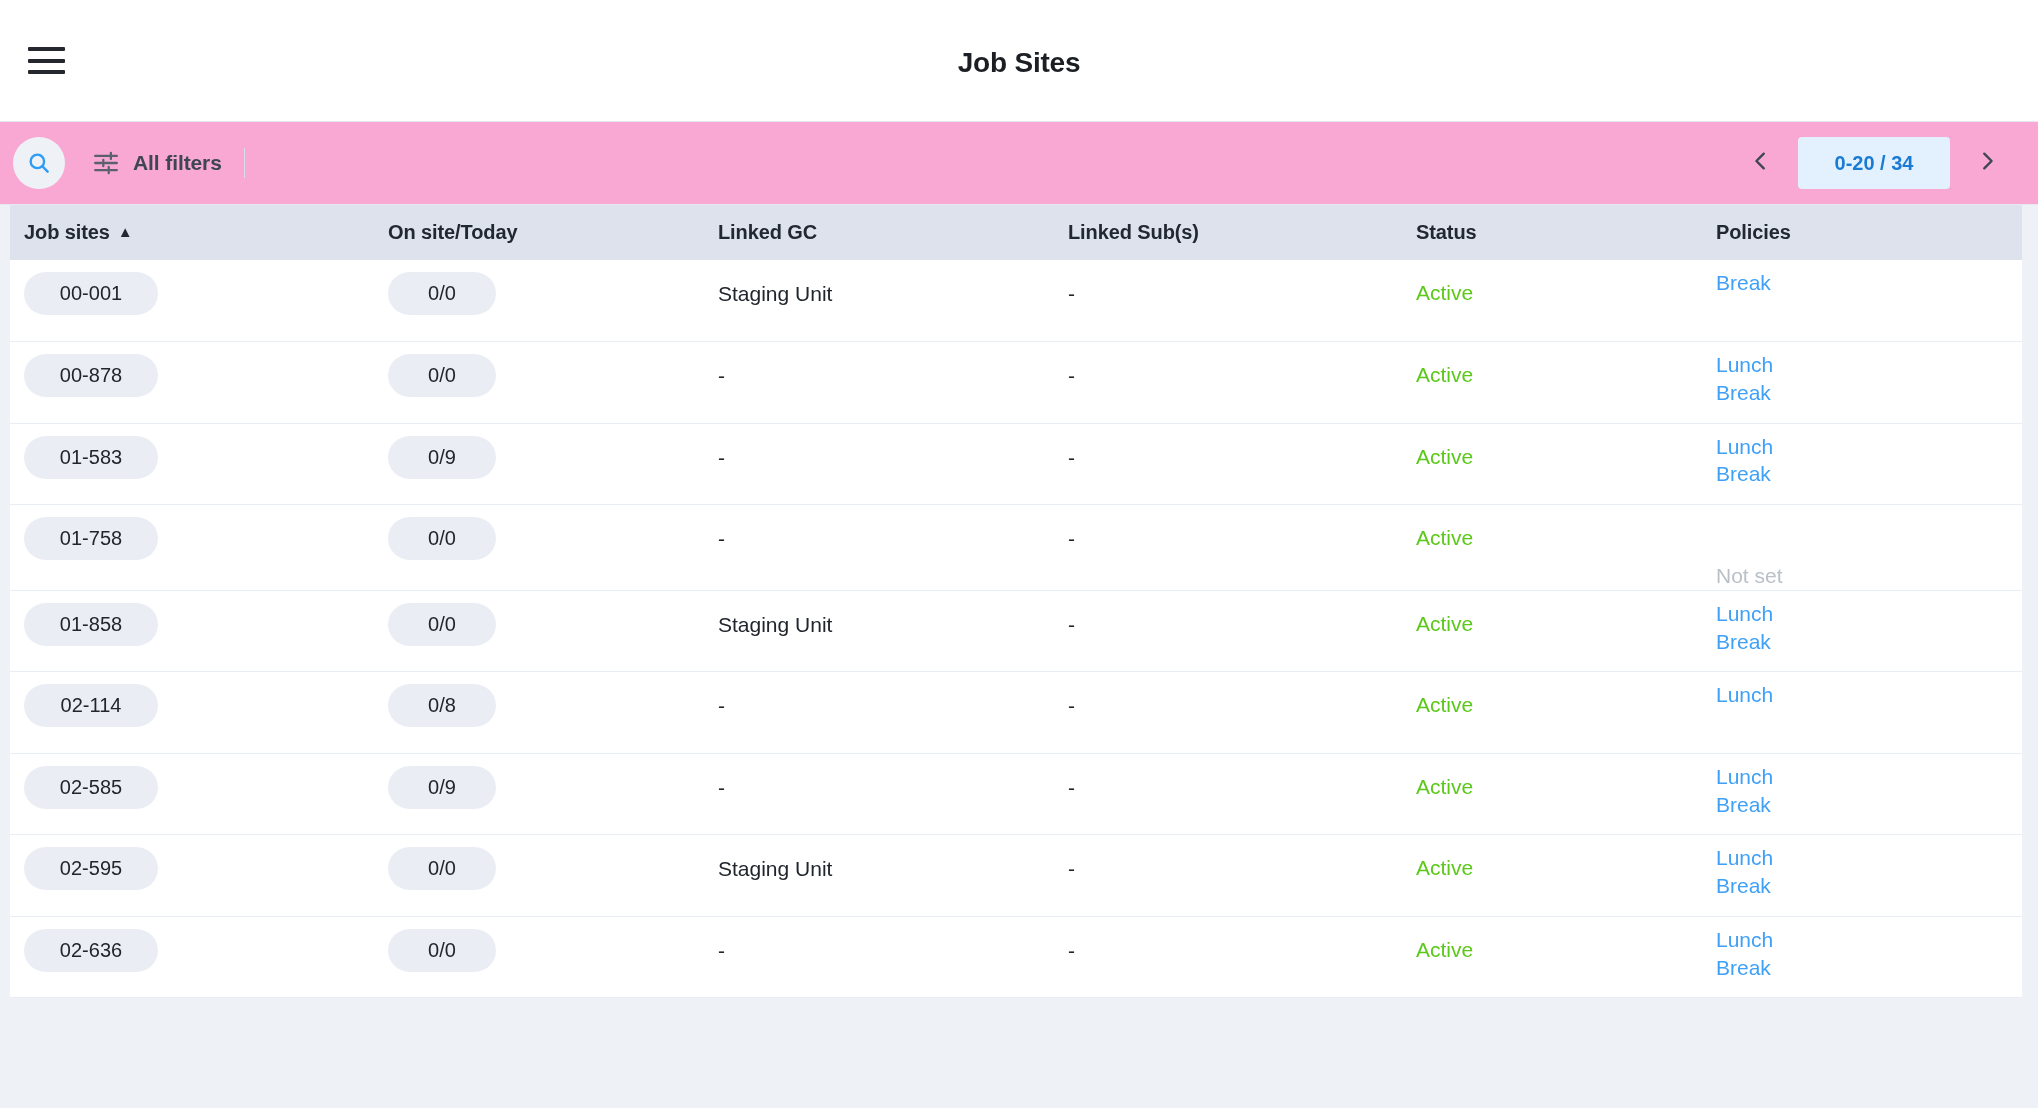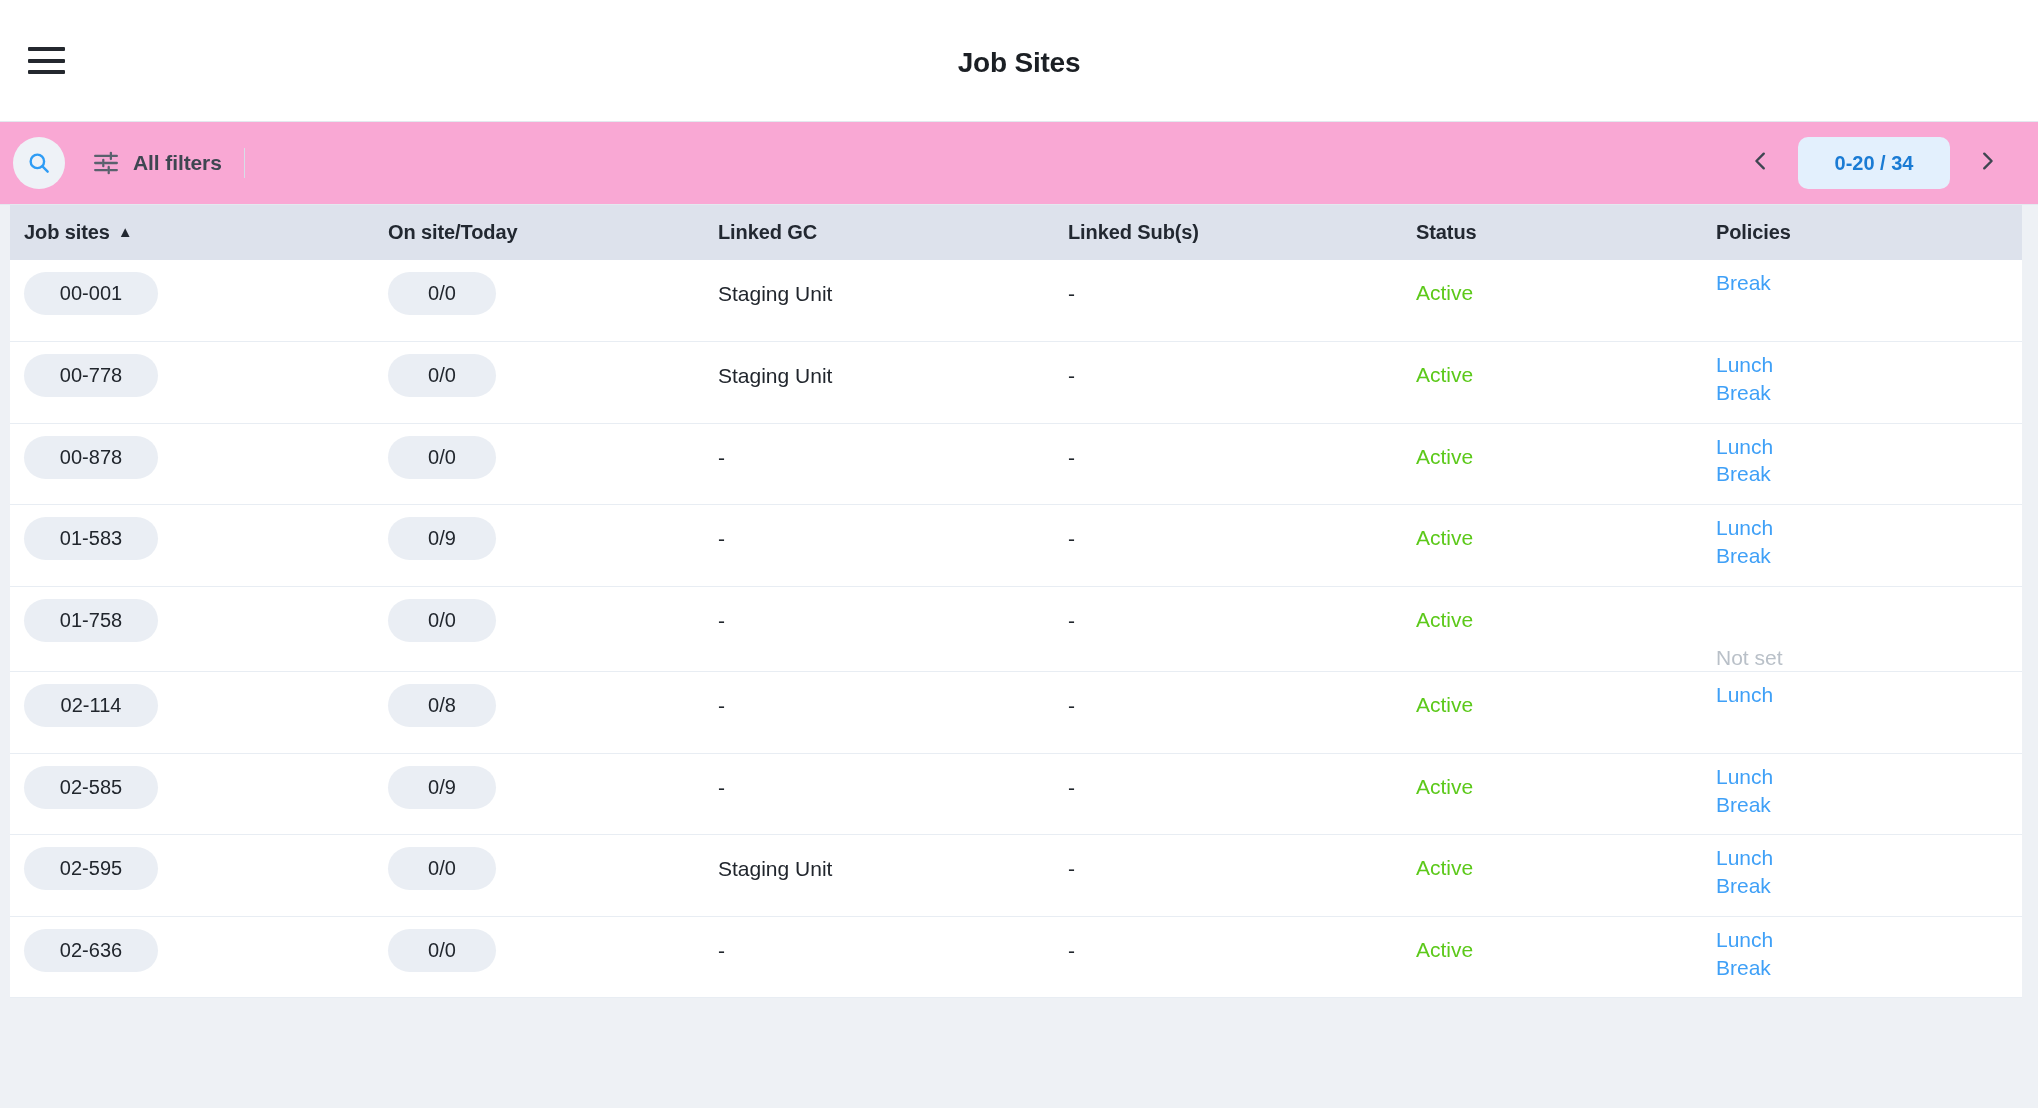--- a/index.html
+++ b/index.html
@@ -102,21 +102,21 @@
   }
   .pager-arrow {
     width: 46px; height: 46px;
     display: flex; align-items: center; justify-content: center;
     cursor: pointer;
     color: #3e4651;
   }
   .pager-count {
     min-width: 152px;
     height: 52px;
-    border-radius: 10px;
+    border-radius: 4px;
     background: #e3f0fd;
     color: #1a7bd4;
     font-size: 20px;
     font-weight: bold;
     display: flex; align-items: center; justify-content: center;
     cursor: pointer;
     margin: 0 14px;
   }
 
   
@@ -344,39 +344,20 @@
           <td>
             <span class="status-active">Active</span>
           </td>
           <td>
             <span class="policies">
               <span class="pol-line">Break</span>
             </span>
           </td>
         </tr>
         <tr>
-          <td><span class="pill">00-778</span></td>
-          <td><span class="pill count">0/0</span></td>
-          <td>
-            <span class="cell-text">Staging Unit</span>
-          </td>
-          <td>
-            <span class="cell-text">-</span>
-          </td>
-          <td>
-            <span class="status-active">Active</span>
-          </td>
-          <td>
-            <span class="policies">
-              <span class="pol-line">Lunch</span>
-              <span class="pol-line">Break</span>
-            </span>
-          </td>
-        </tr>
-        <tr>
           <td><span class="pill">00-878</span></td>
           <td><span class="pill count">0/0</span></td>
           <td>
             <span class="cell-text">-</span>
           </td>
           <td>
             <span class="cell-text">-</span>
           </td>
           <td>
             <span class="status-active">Active</span>
@@ -415,20 +396,39 @@
           </td>
           <td>
             <span class="cell-text">-</span>
           </td>
           <td>
             <span class="status-active">Active</span>
           </td>
           <td>
             <span class="policies notset">
               <span class="pol-line">Not set</span>
+            </span>
+          </td>
+        </tr>
+        <tr>
+          <td><span class="pill">01-858</span></td>
+          <td><span class="pill count">0/0</span></td>
+          <td>
+            <span class="cell-text">Staging Unit</span>
+          </td>
+          <td>
+            <span class="cell-text">-</span>
+          </td>
+          <td>
+            <span class="status-active">Active</span>
+          </td>
+          <td>
+            <span class="policies">
+              <span class="pol-line">Lunch</span>
+              <span class="pol-line">Break</span>
             </span>
           </td>
         </tr>
         <tr>
           <td><span class="pill">02-114</span></td>
           <td><span class="pill count">0/8</span></td>
           <td>
             <span class="cell-text">-</span>
           </td>
           <td>

